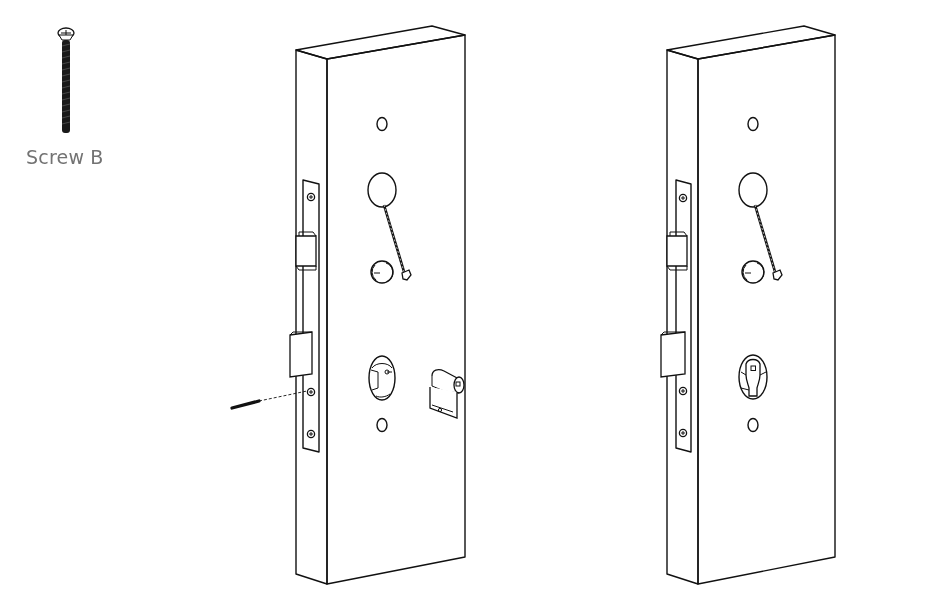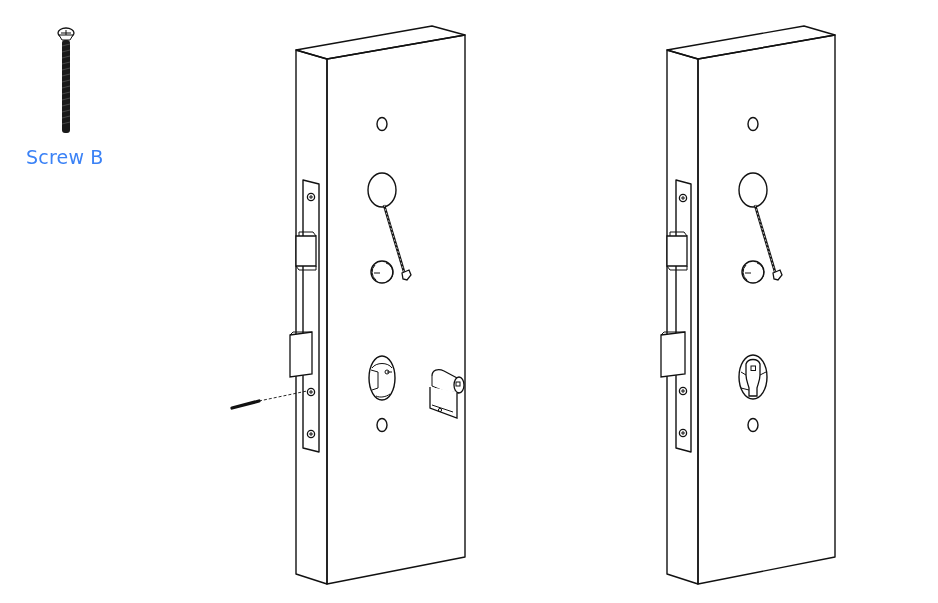--- a/index.html
+++ b/index.html
@@ -1,18 +1,18 @@
 <!DOCTYPE html>
 <html><head>
   <meta charset="utf-8">
   <style>
     html, body { margin: 0; padding: 0; background: #ffffff; }
     body { width: 938px; height: 603px; position: relative; overflow: hidden; font-family: "DejaVu Sans", sans-serif; }
     #stage { position: absolute; left: 0; top: 0; width: 938px; height: 603px; }
-    .label { position: absolute; left: 26px; top: 146px; font-size: 19px; color: #3b82f6; font-family: "DejaVu Sans", sans-serif; letter-spacing: 0.2px; }
+    .label { position: absolute; left: 26px; top: 146px; font-size: 19px; color: #737373; font-family: "DejaVu Sans", sans-serif; letter-spacing: 0.2px; }
     svg { position: absolute; left: 0; top: 0; }
     .ln { fill: none; stroke: #111; stroke-width: 1.4; stroke-linejoin: round; stroke-linecap: round; }
     .thin { fill: none; stroke: #111; stroke-width: 1; }
     .wh { fill: #fff; stroke: #111; stroke-width: 1.3; }
   </style>
 </head>
 <body>
 
 <div id="stage">
 

